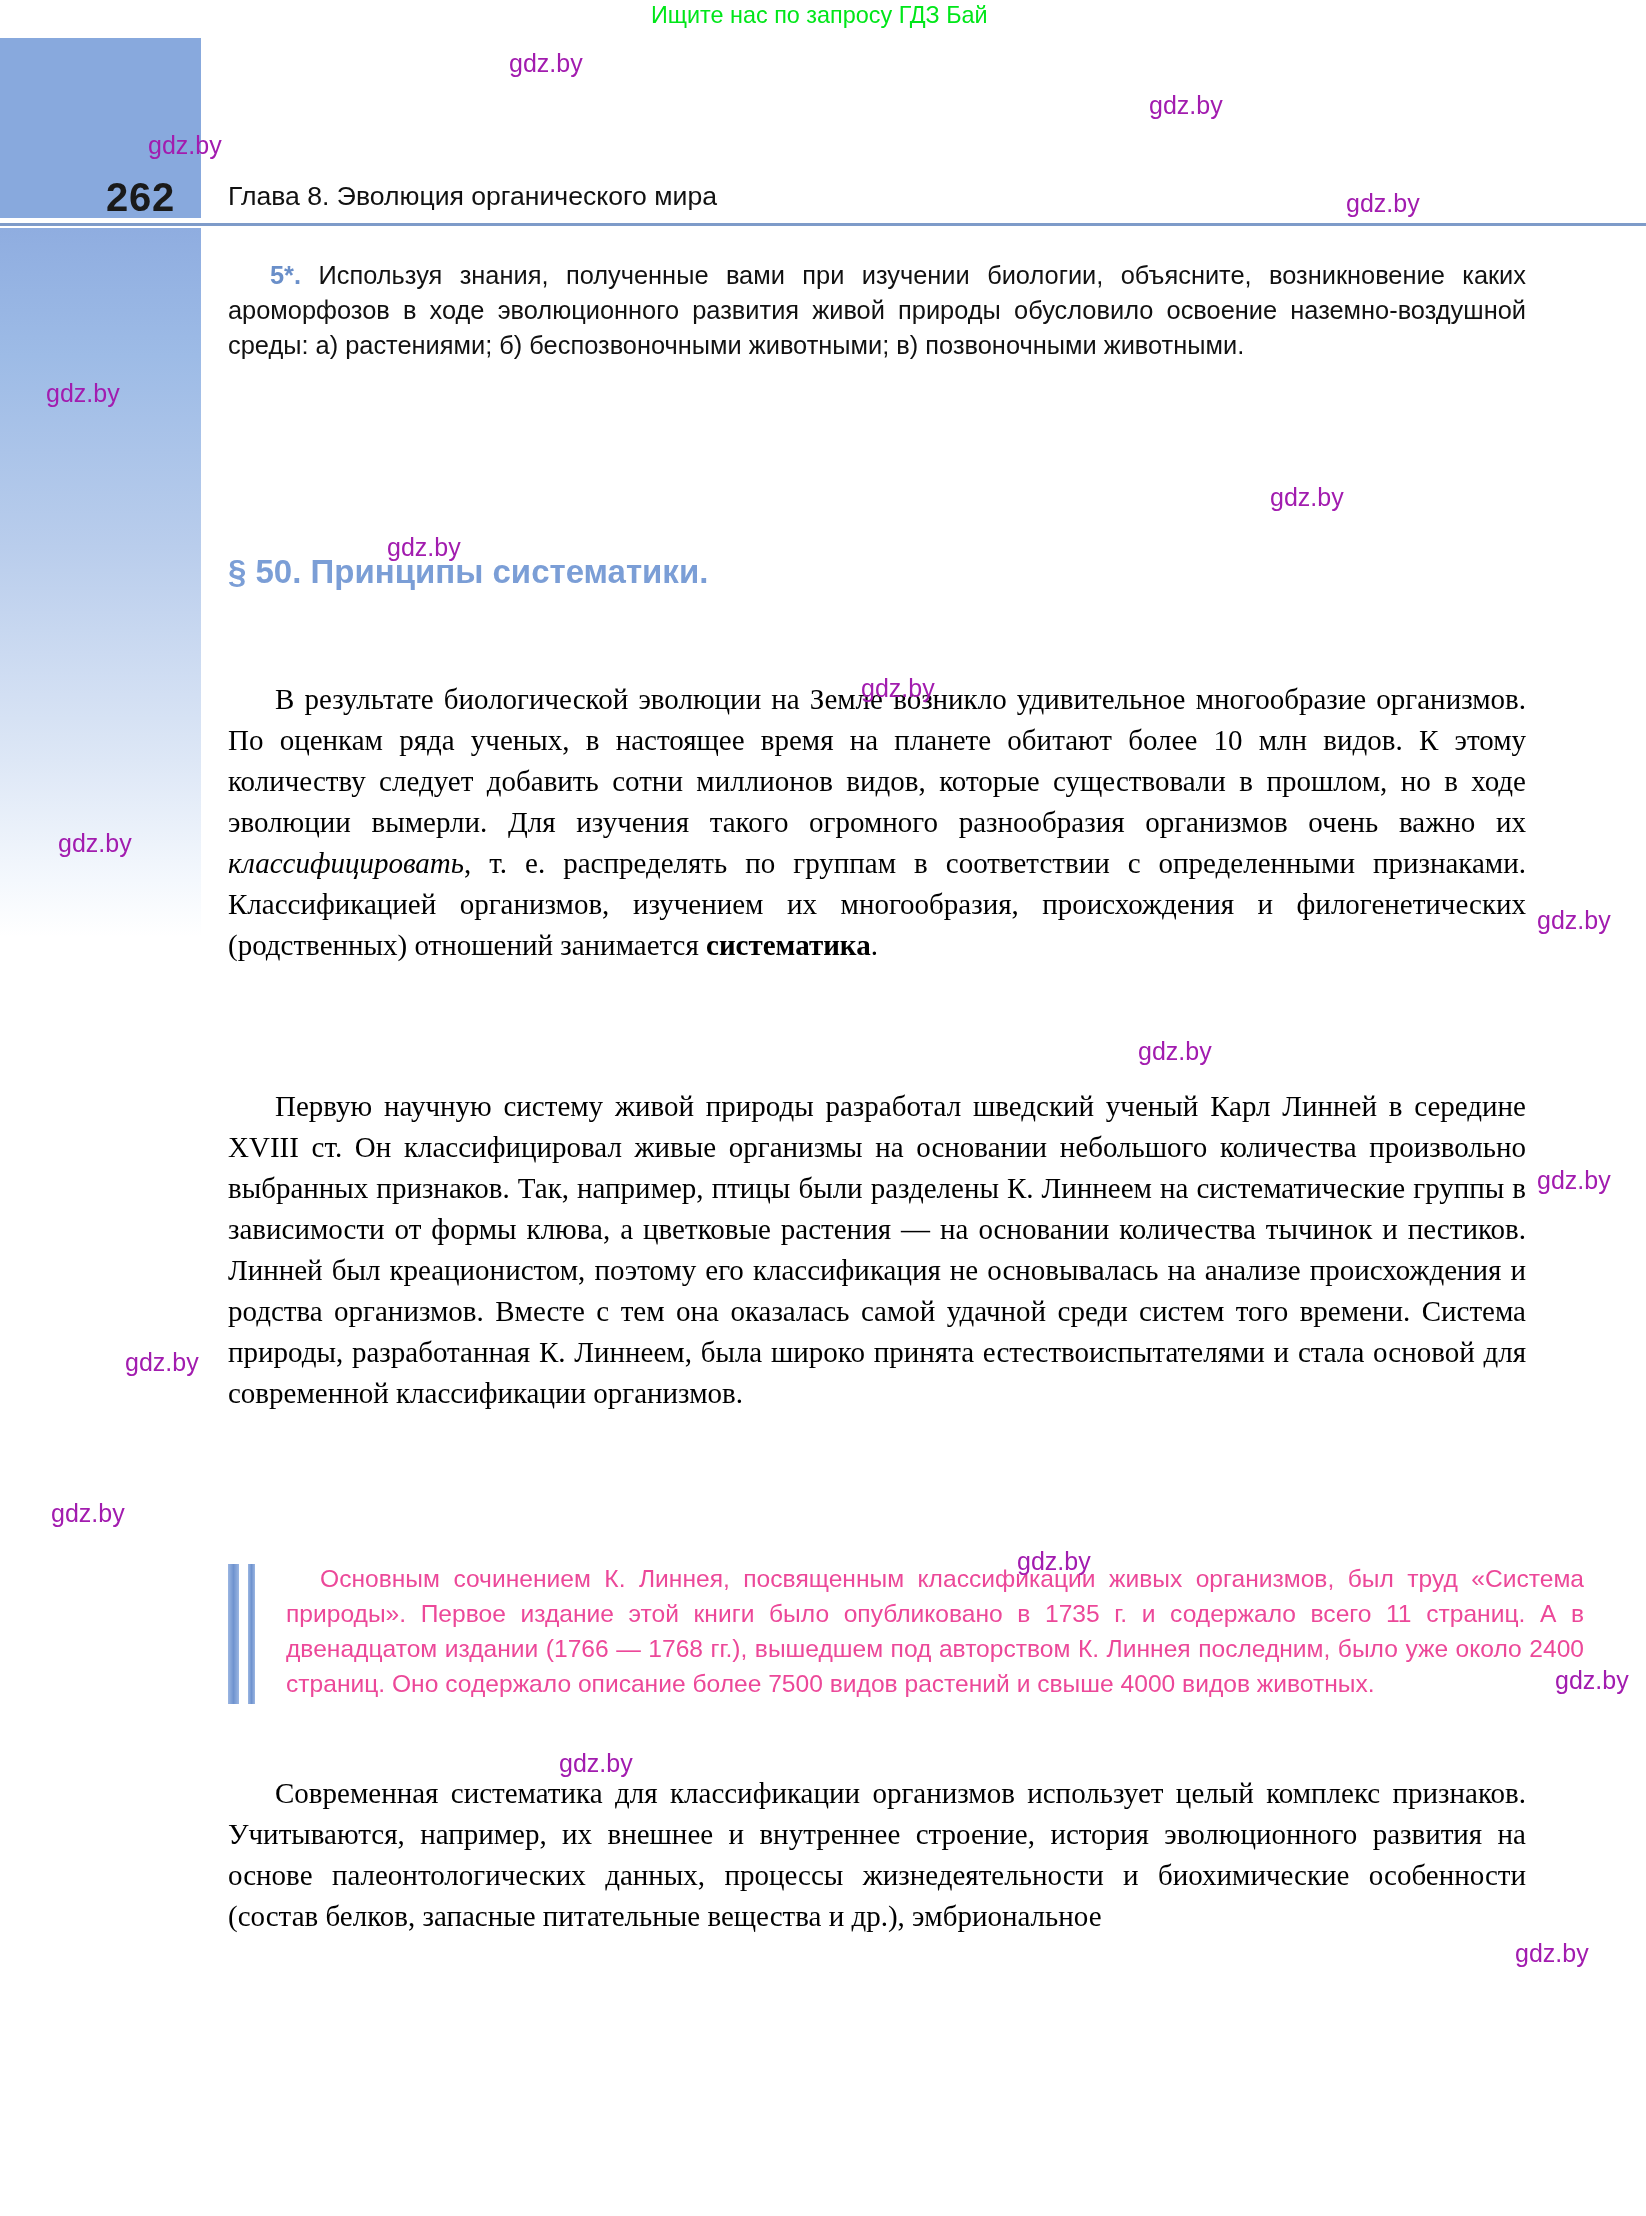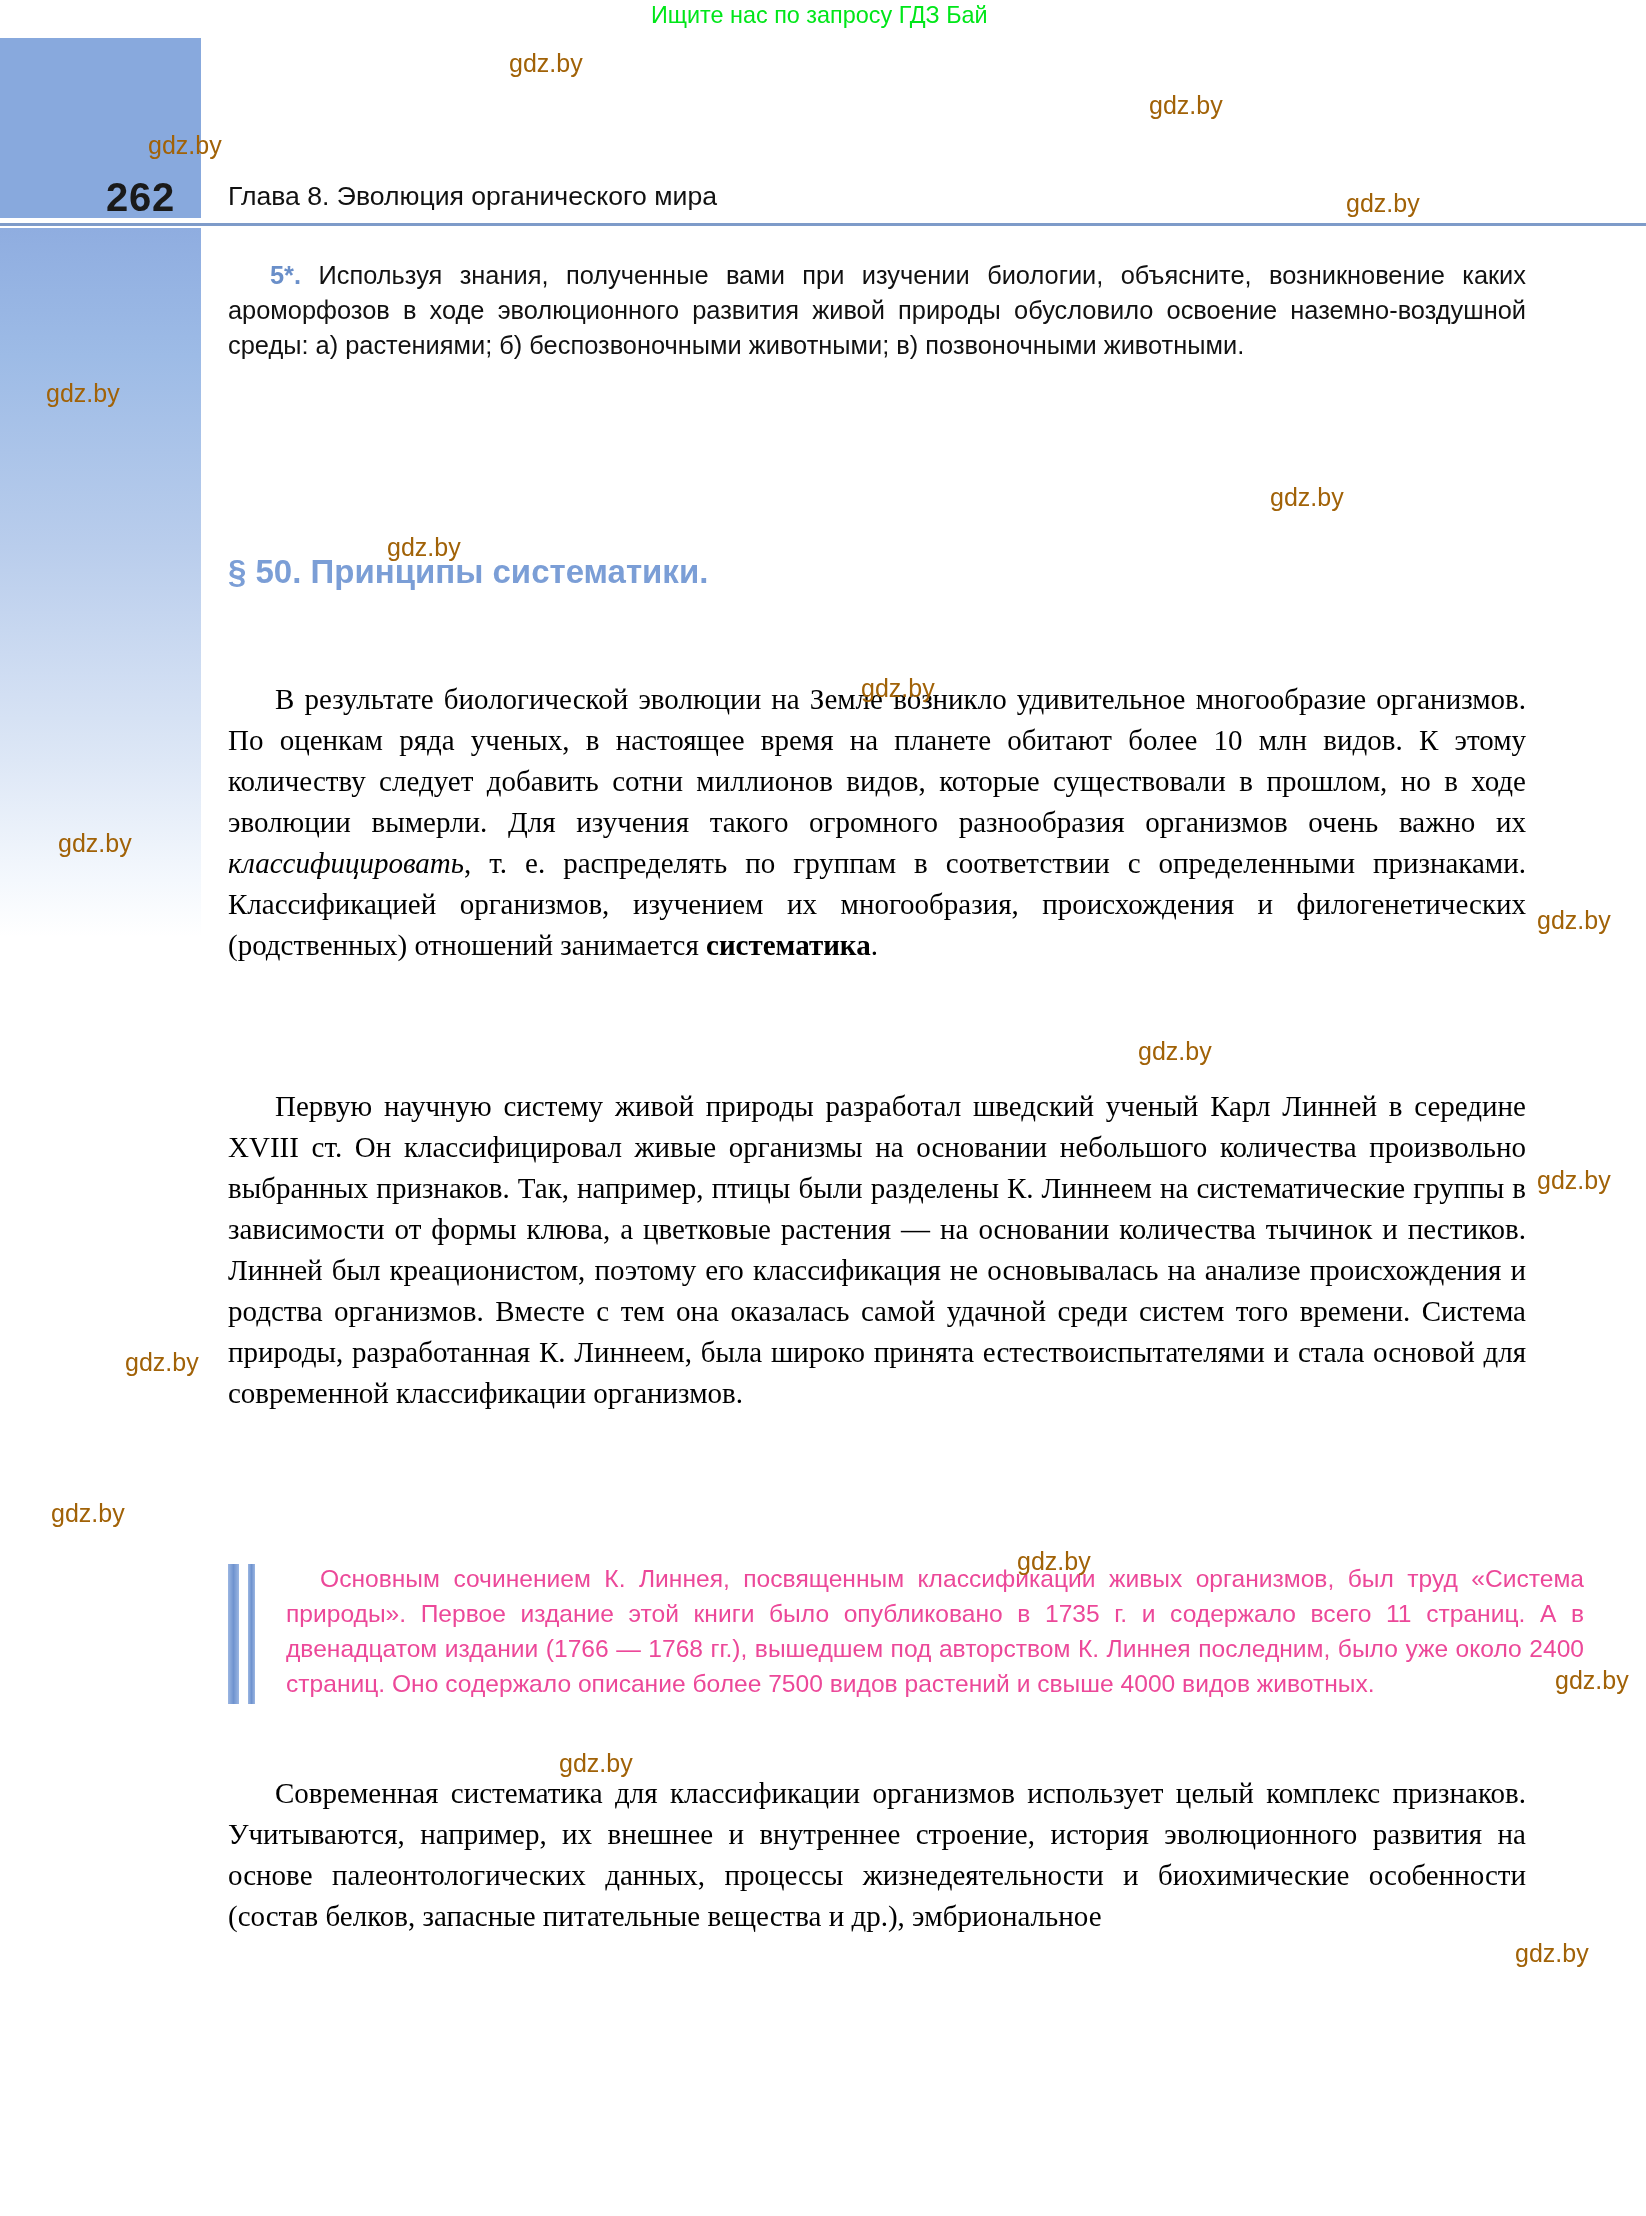--- a/index.html
+++ b/index.html
@@ -156,21 +156,21 @@
     font-size: 20px;
     color: #2a3de0;
     white-space: nowrap;
     letter-spacing: 0.4px;
   }
 
   
   .wm {
     position: absolute;
     font-family: "Liberation Sans", sans-serif;
-    color: #a16207;
+    color: #a21caf;
     white-space: nowrap;
     pointer-events: none;
   }
 </style>
 </head>
 <body>
 
 <div id="page">
 
   <div class="promo" style="color: rgb(0, 230, 25);">Ищите нас по запросу ГДЗ Бай</div>

